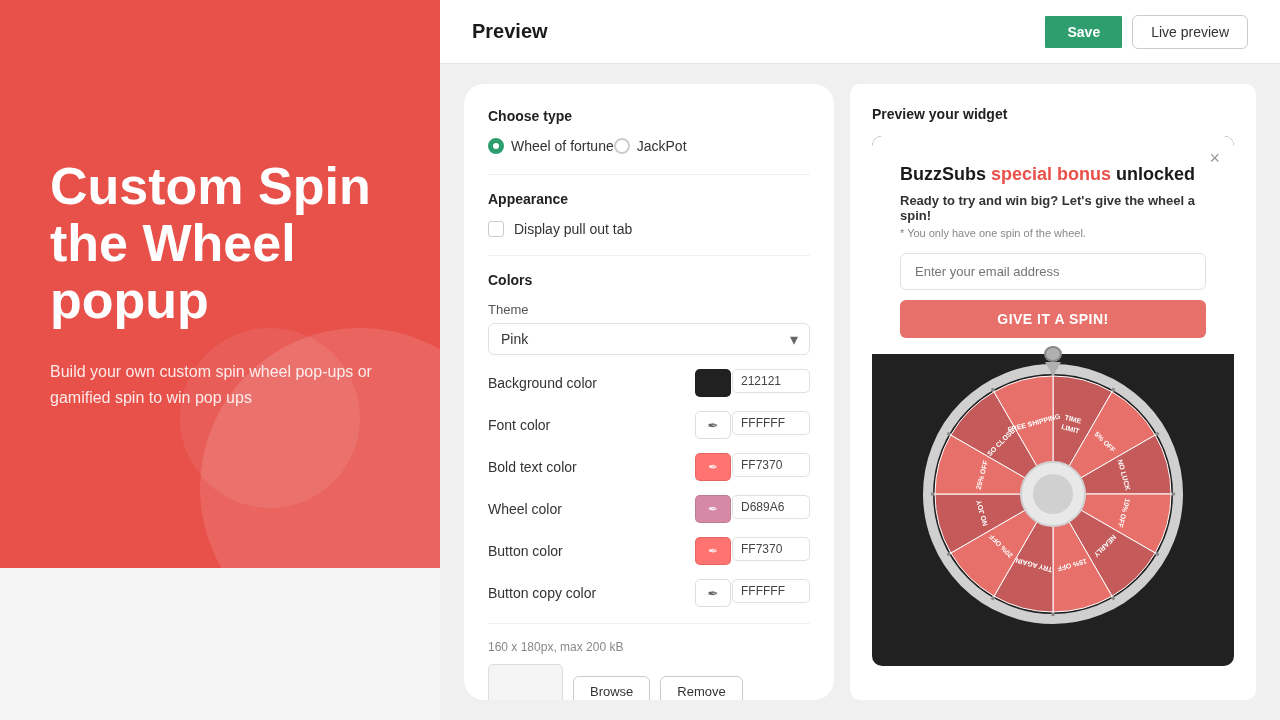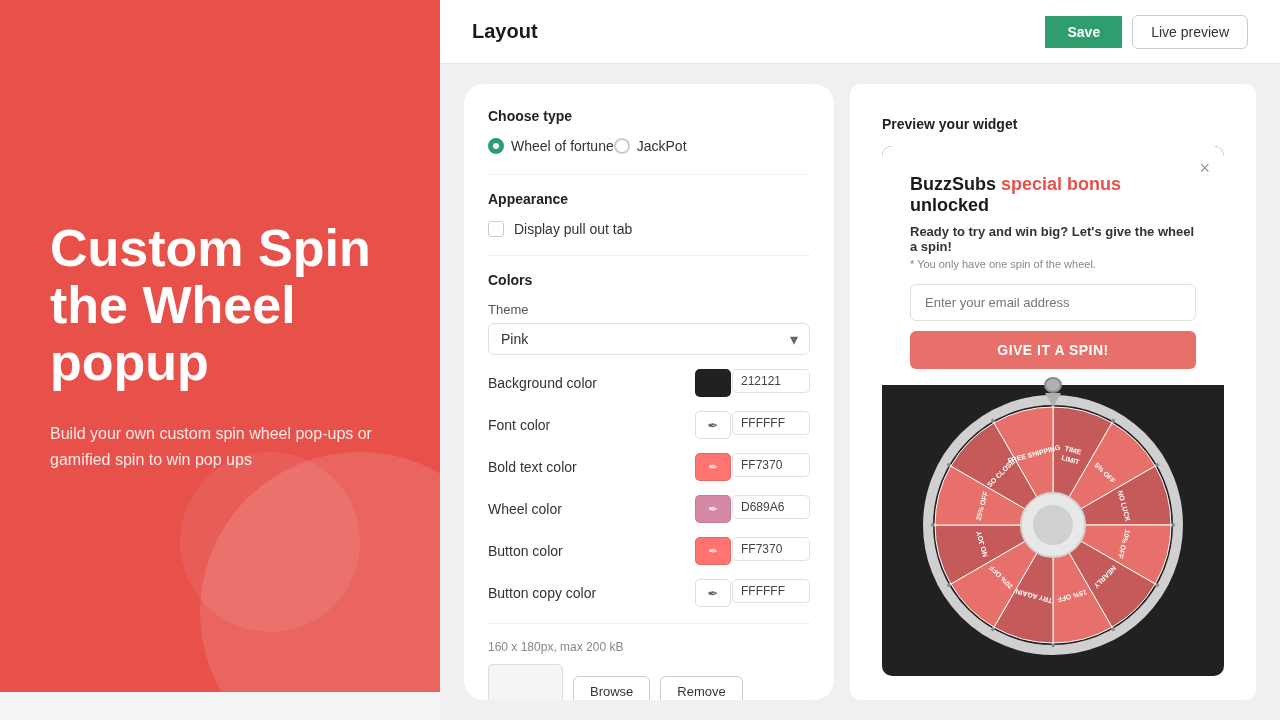--- a/index.html
+++ b/index.html
@@ -2,21 +2,21 @@
 <html><head>
   <meta charset="utf-8">
   <style>
     * { box-sizing: border-box; margin: 0; padding: 0; }
     body { font-family: -apple-system, BlinkMacSystemFont, 'Segoe UI', sans-serif; display: flex; width: 1280px; height: 720px; overflow: hidden; background: #f5f5f5; }
 
     
     .left-panel {
       width: 440px;
       min-width: 440px;
-      height: 692px;
+      height: 568px;
       background: #e8504a;
       position: relative;
       display: flex;
       flex-direction: column;
       justify-content: center;
       padding: 60px 50px;
       overflow: hidden;
     }
     .left-panel::before {
       content: '';
@@ -279,21 +279,21 @@
       font-size: 13px;
       color: #333;
       cursor: pointer;
     }
 
     
     .preview-panel {
       flex: 1;
       background: #fff;
       border-radius: 10px;
-      padding: 32px;
+      padding: 22px;
       max-height: 620px;
       overflow: hidden;
     }
     .preview-title {
       font-size: 14px;
       font-weight: 700;
       color: #222;
       margin-bottom: 14px;
     }
 
@@ -415,21 +415,21 @@
 <body>
 
 <div class="left-panel">
   <h1 class="left-title">Custom Spin the Wheel popup</h1>
   <p class="left-desc">Build your own custom spin wheel pop-ups or gamified spin to win pop ups</p>
 </div>
 
 <div class="right-panel">
 
   <div class="top-bar">
-    <span class="top-bar-title">Layout</span>
+    <span class="top-bar-title">Preview</span>
     <div class="top-bar-actions">
       <button class="btn-save">Save</button>
       <button class="btn-live">Live preview</button>
     </div>
   </div>
 
   <div class="content-area">
 
     <div class="settings-panel">
 

